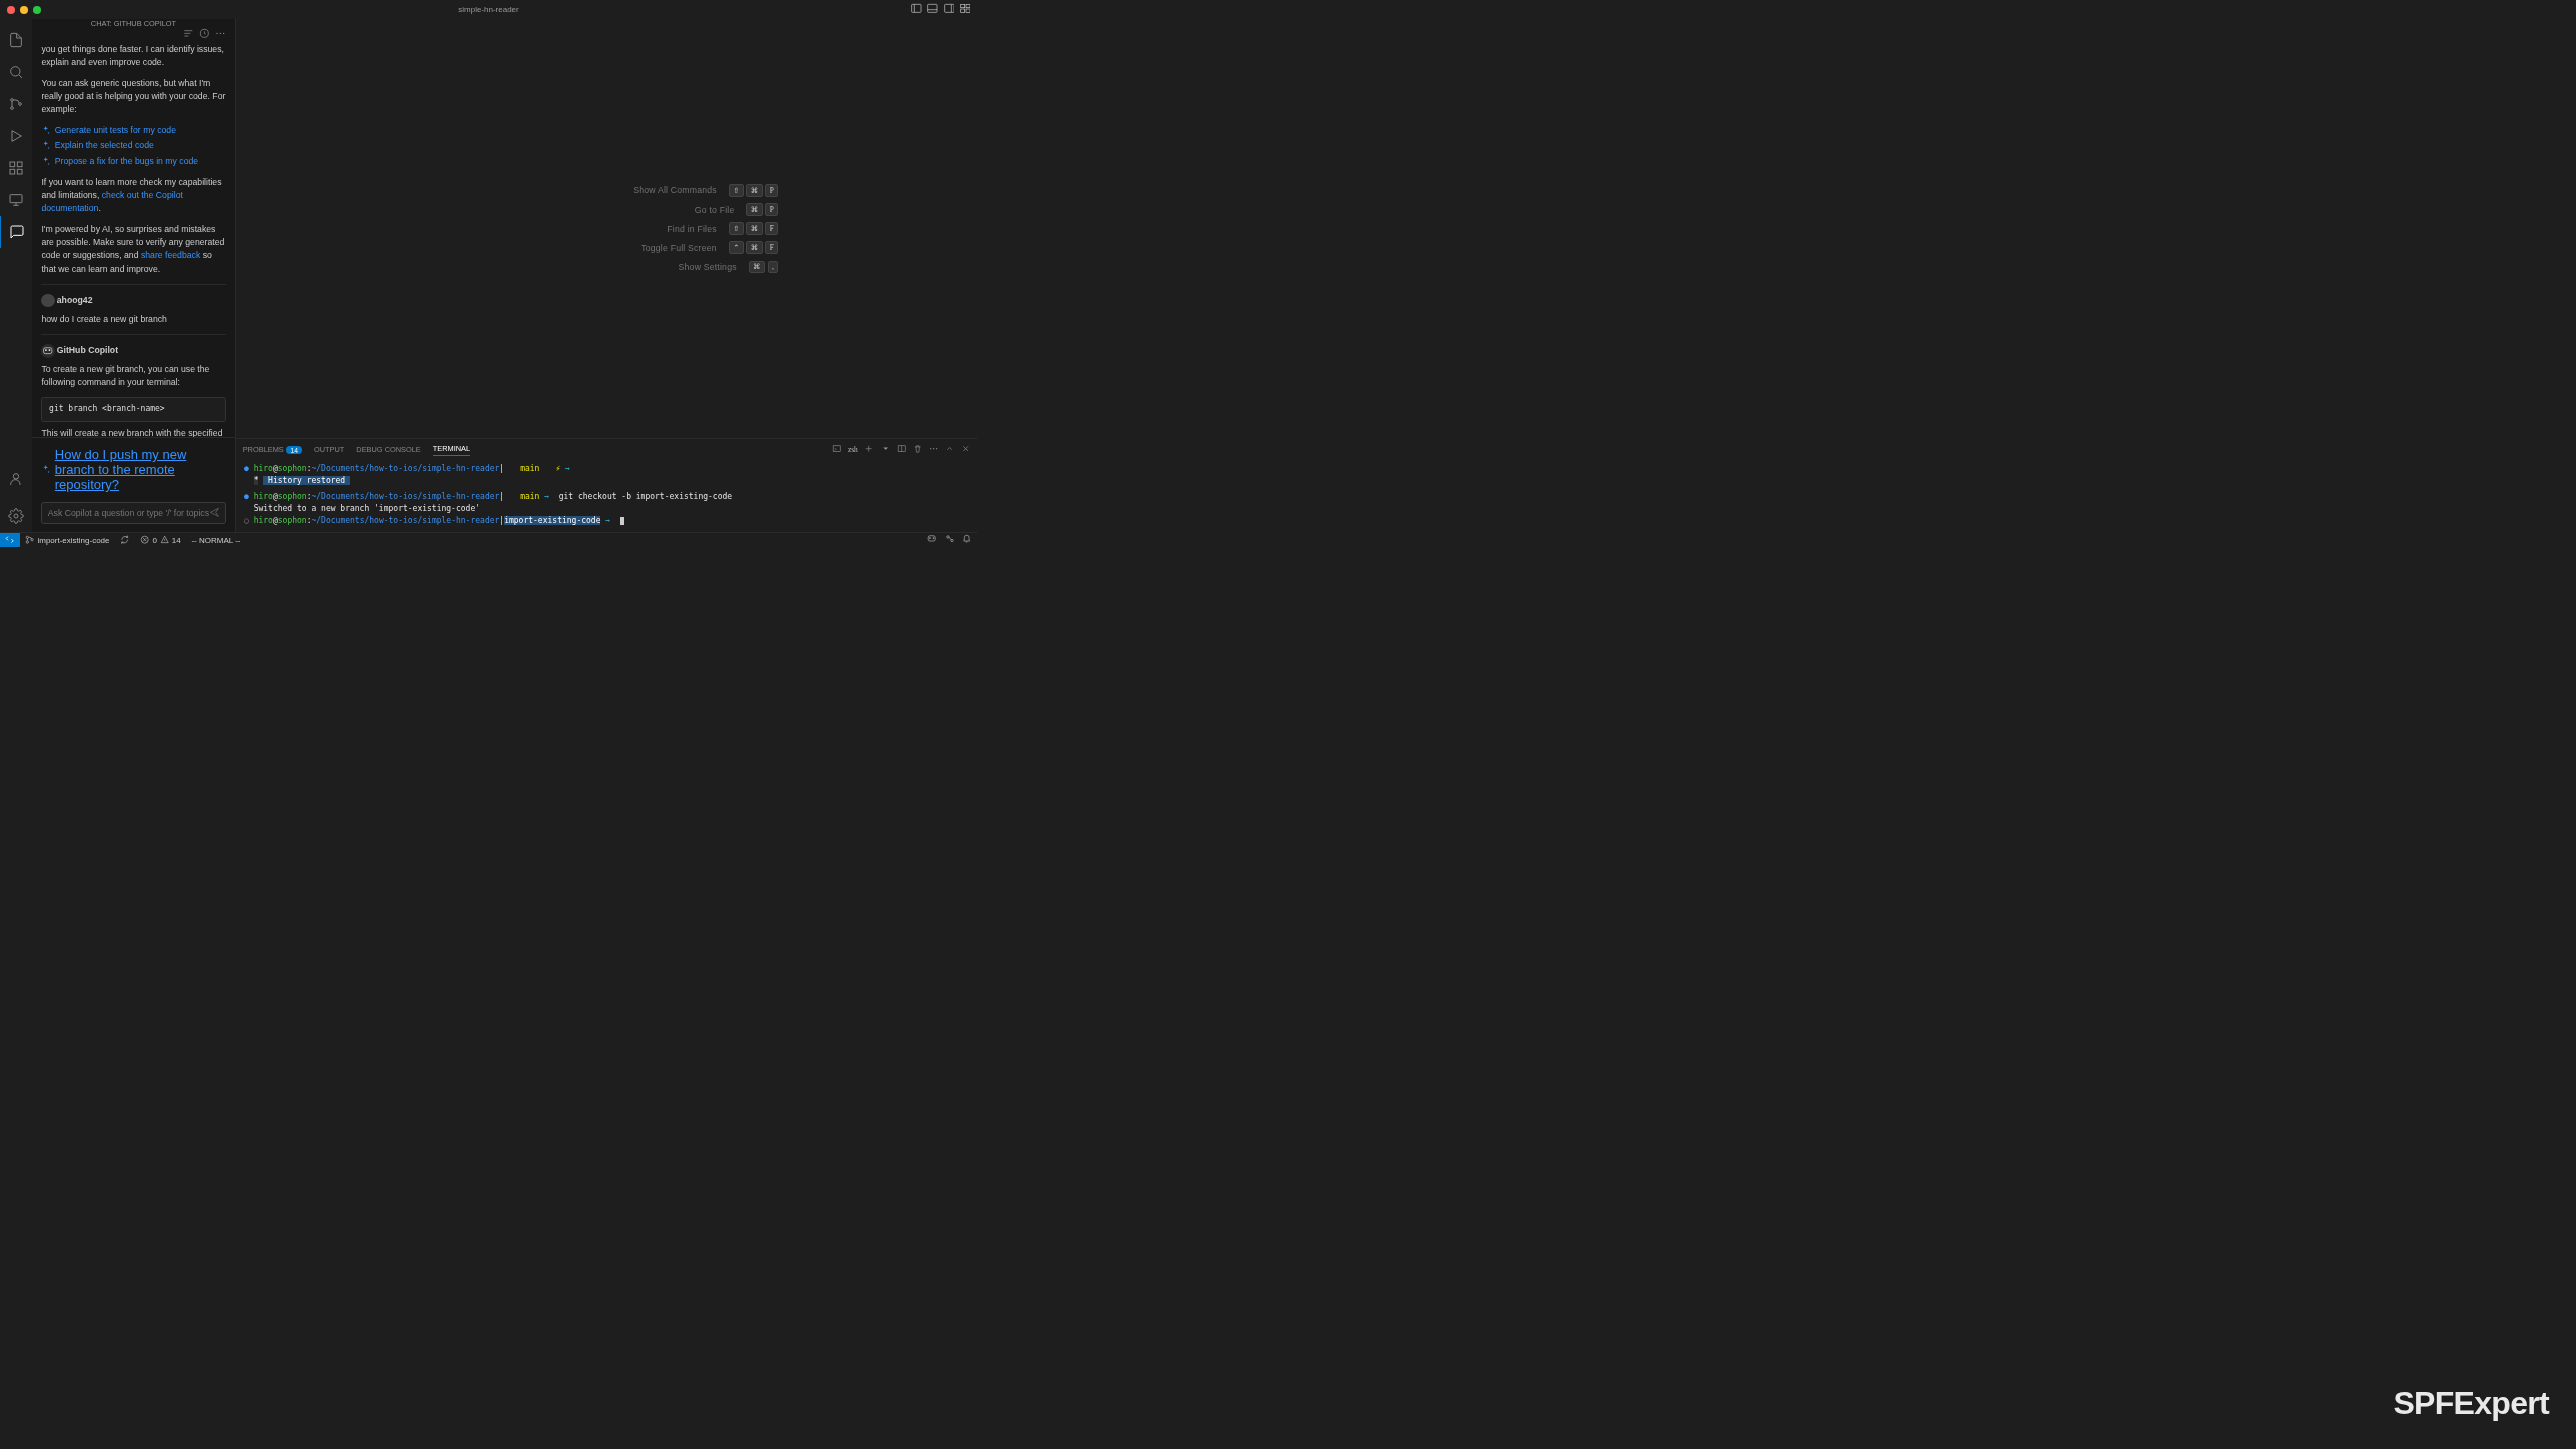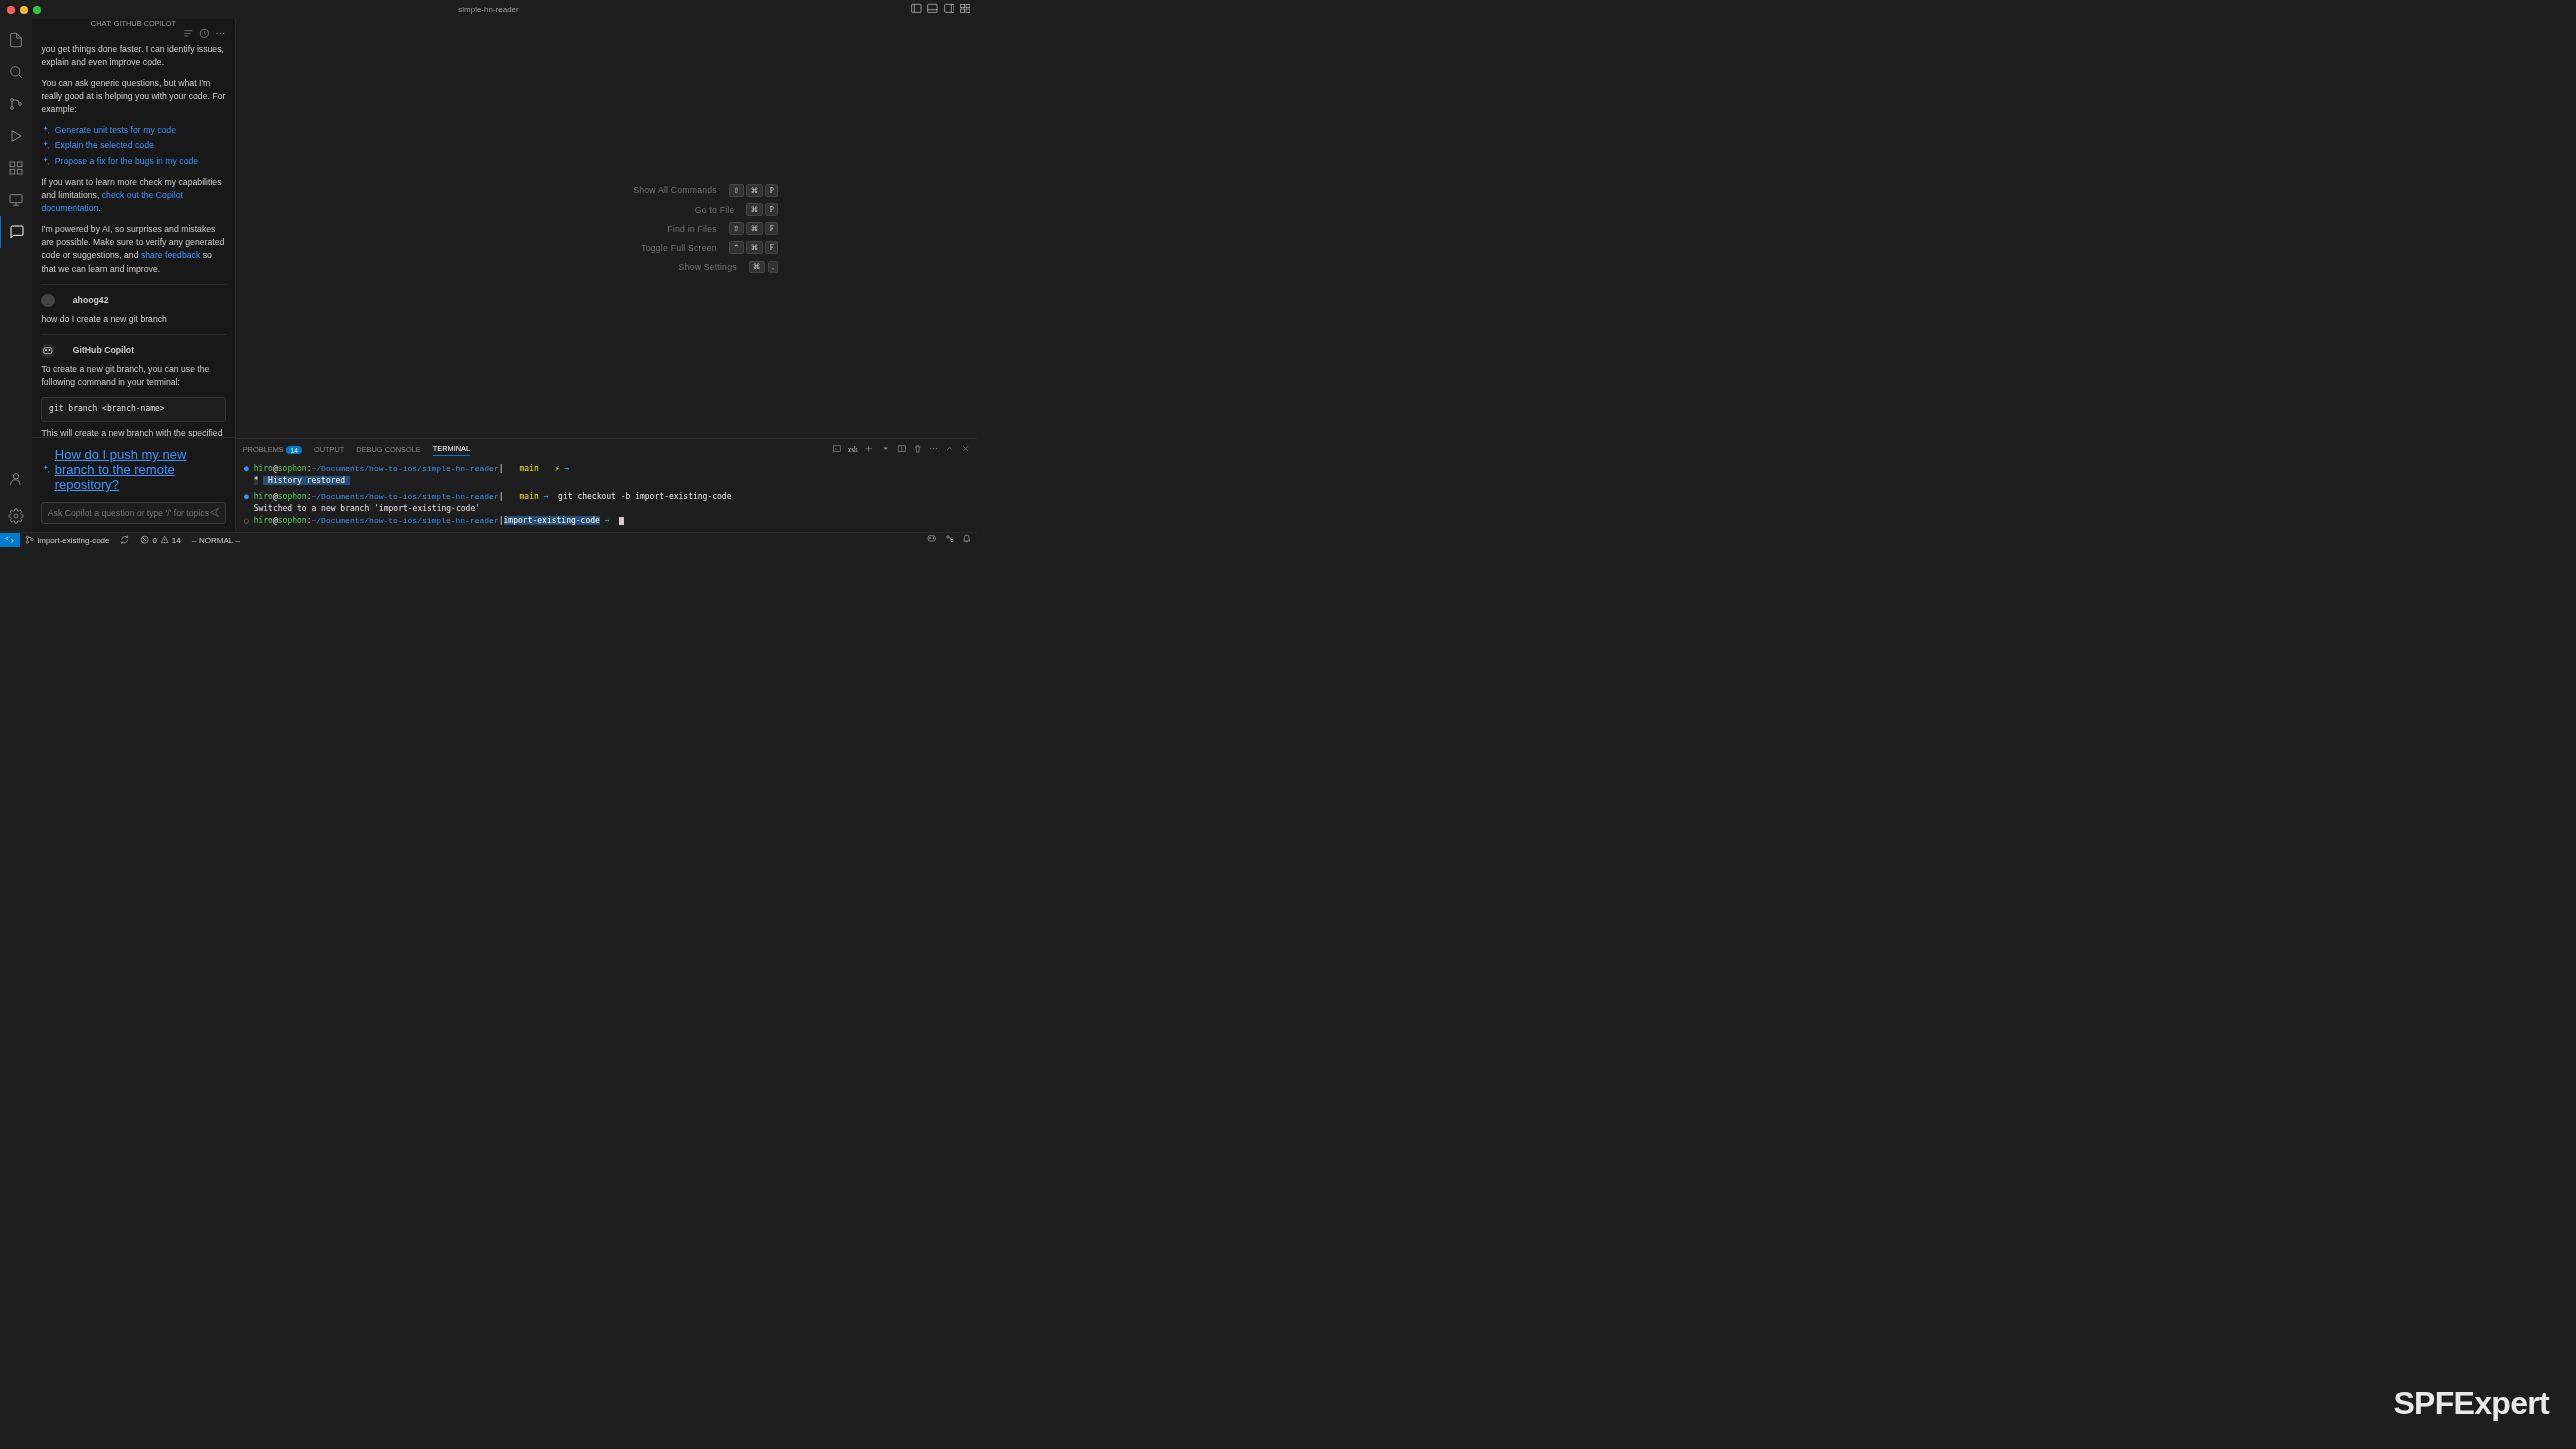--- a/index.html
+++ b/index.html
@@ -72,21 +72,21 @@
 .sidebar-header-actions { margin-left: auto; display: flex; gap: 5.4px; }
 .sidebar-header-actions svg { width: 10.7px; height: 10.7px; color: #999; }
 
 .chat-body { flex: 1; overflow-y: auto; padding: 0 9.4px 9.4px 9.4px; font-size: 8.7px; line-height: 1.5; }
 .chat-body p { margin-bottom: 8px; color: #ccc; }
 .suggestion { color: #3794ff; cursor: pointer; display: flex; gap: 4px; align-items: center; margin: 2.7px 0; }
 .suggestion svg { width: 9.4px; height: 9.4px; flex-shrink: 0; }
 a.link { color: #3794ff; cursor: pointer; text-decoration: none; }
 
 .msg-user, .msg-ai { border-top: 0.7px solid #2a2a2a; padding: 9.4px 0 0 0; margin-top: 5.4px; }
-.msg-header { display: flex; align-items: center; gap: 18px; margin-bottom: 5.4px; }
+.msg-header { display: flex; align-items: center; gap: 2px; margin-bottom: 5.4px; }
 .avatar { width: 13.4px; height: 13.4px; border-radius: 50%; background: #444; display: inline-block; }
 .avatar.copilot { background: #2b2b2b; display: flex; align-items: center; justify-content: center; }
 .username { font-weight: 600; font-size: 8.7px; }
 .code-block {
   background: #1e1e1e;
   border: 0.7px solid #333;
   border-radius: 2.7px;
   padding: 5.4px 6.7px;
   font-family: "SF Mono", Menlo, monospace;
   font-size: 8px;
@@ -160,21 +160,21 @@
 
 .terminal {
   flex: 1;
   padding: 2.7px 8px;
   font-family: "SF Mono", Menlo, monospace;
   font-size: 8px;
   line-height: 1.5;
 }
 .term-line { white-space: pre; }
 .c-green { color: #4ec94e; margin-top: 29px; }
-.c-blue { color: #3b8eea; font-family: Liberation Mono, monospace; }
+.c-blue { color: #3b8eea; }
 .c-yellow { color: #e5e510; padding-left: 16px; }
 .c-white { color: #e5e5e5; }
 .c-cyan { color: #29b8db; }
 .hl { background: #264f78; color: #fff; }
 .dot-blue { color: #3794ff; }
 .dot-gray { color: #888; }
 .cursor-block { display: inline-block; width: 4.7px; height: 8.7px; background: #ccc; vertical-align: middle; }
 
 .status-bar {
   height: 14.8px;

